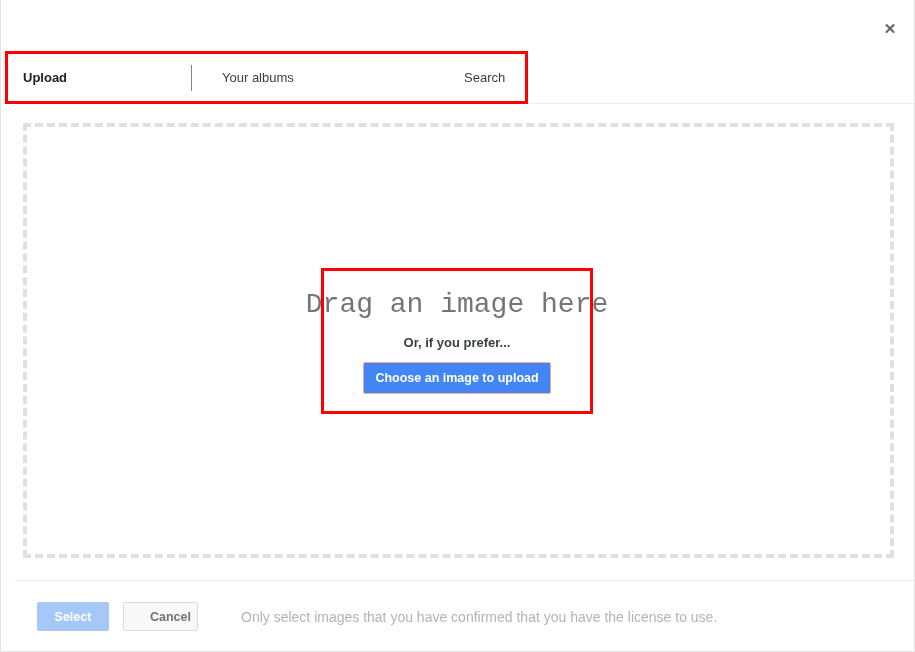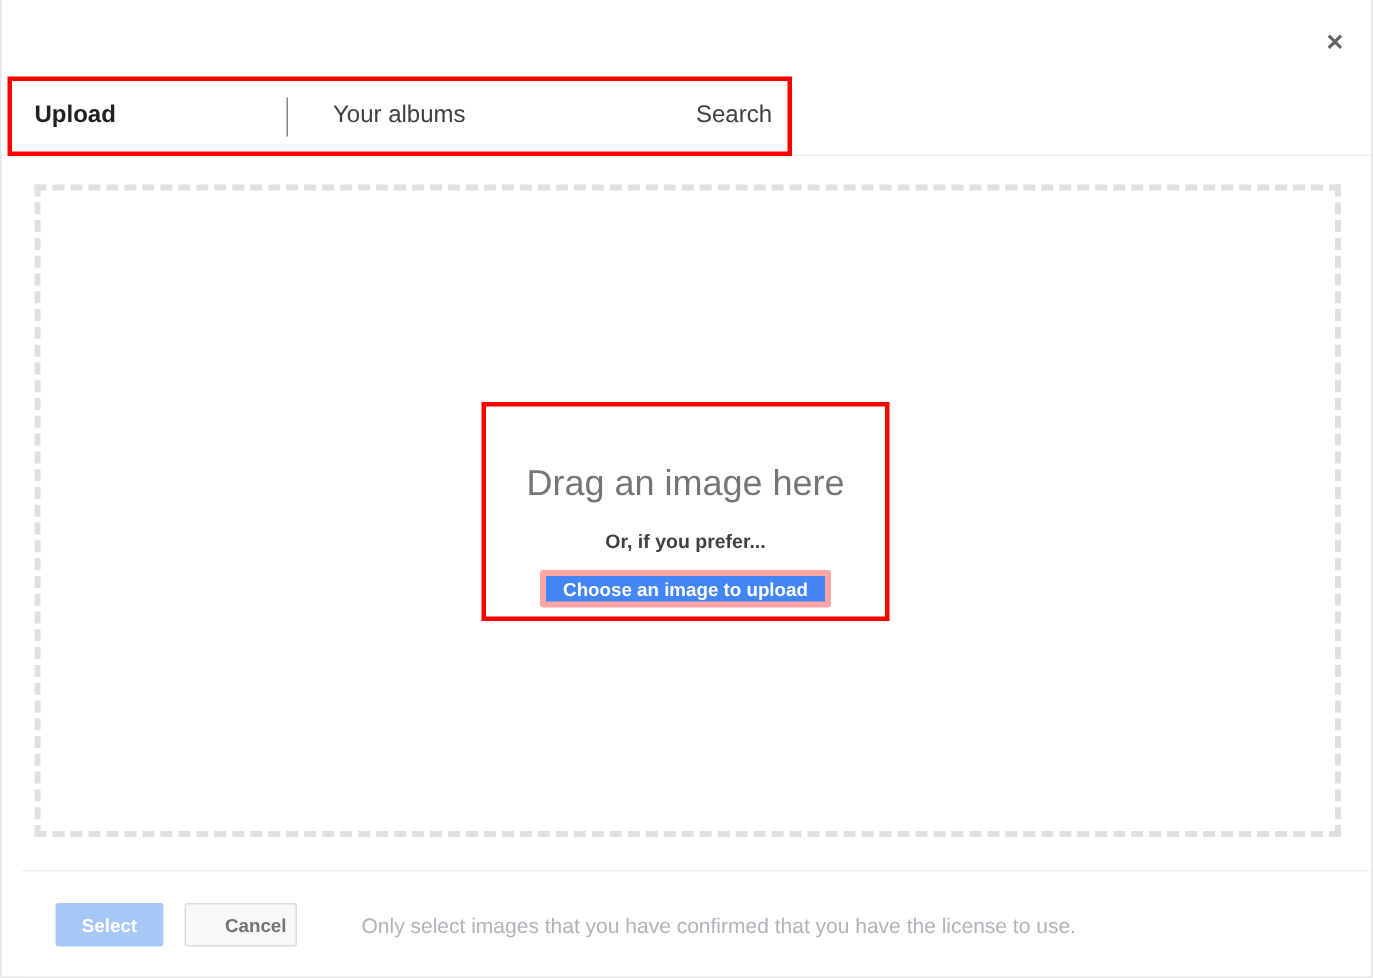--- a/index.html
+++ b/index.html
@@ -76,21 +76,21 @@
     background: #ffffff;
     border-bottom: 1px solid #eceff1;
     box-sizing: border-box;
   }
   .tab {
     position: absolute;
     top: 0;
     height: 52px;
     display: flex;
     align-items: center;
-    font-size: 16px;
+    font-size: 13px;
     color: #3c4043;
     cursor: pointer;
     white-space: nowrap;
     background: transparent;
     border: none;
     padding: 0;
     font-family: "Liberation Sans", sans-serif;
   }
   .tab.active {
     font-weight: bold;
@@ -142,44 +142,45 @@
     width: 272px;
     height: 146px;
     box-sizing: border-box;
     border: 3px solid #ff0000;
     display: flex;
     flex-direction: column;
     align-items: center;
     justify-content: flex-start;
   }
   #drag-label {
-    margin-top: 36px;
-    font-size: 24px;
+    margin-top: 18px;
+    font-size: 28px;
     line-height: 32px;
     color: #757575;
     font-weight: 400;
     white-space: nowrap;
+    font-family: Liberation Mono, monospace;
   }
   #or-label {
     margin-top: 14px;
     font-size: 13px;
     line-height: 16px;
     color: #3c4043;
     font-weight: bold;
     white-space: nowrap;
   }
   #choose-button {
     margin-top: 11px;
-    height: 25px;
+    height: 32px;
     padding: 0 11px;
     display: flex;
     align-items: center;
     justify-content: flex-start;
     background: #4285f4;
-    border: 4px solid #fca5a5;
+    border: 1px solid #fca5a5;
     border-radius: 2px;
     color: #ffffff;
     font-size: 12.5px;
     font-weight: bold;
     cursor: pointer;
     white-space: nowrap;
     font-family: "Liberation Sans", sans-serif;
     box-sizing: border-box;
   }
 

